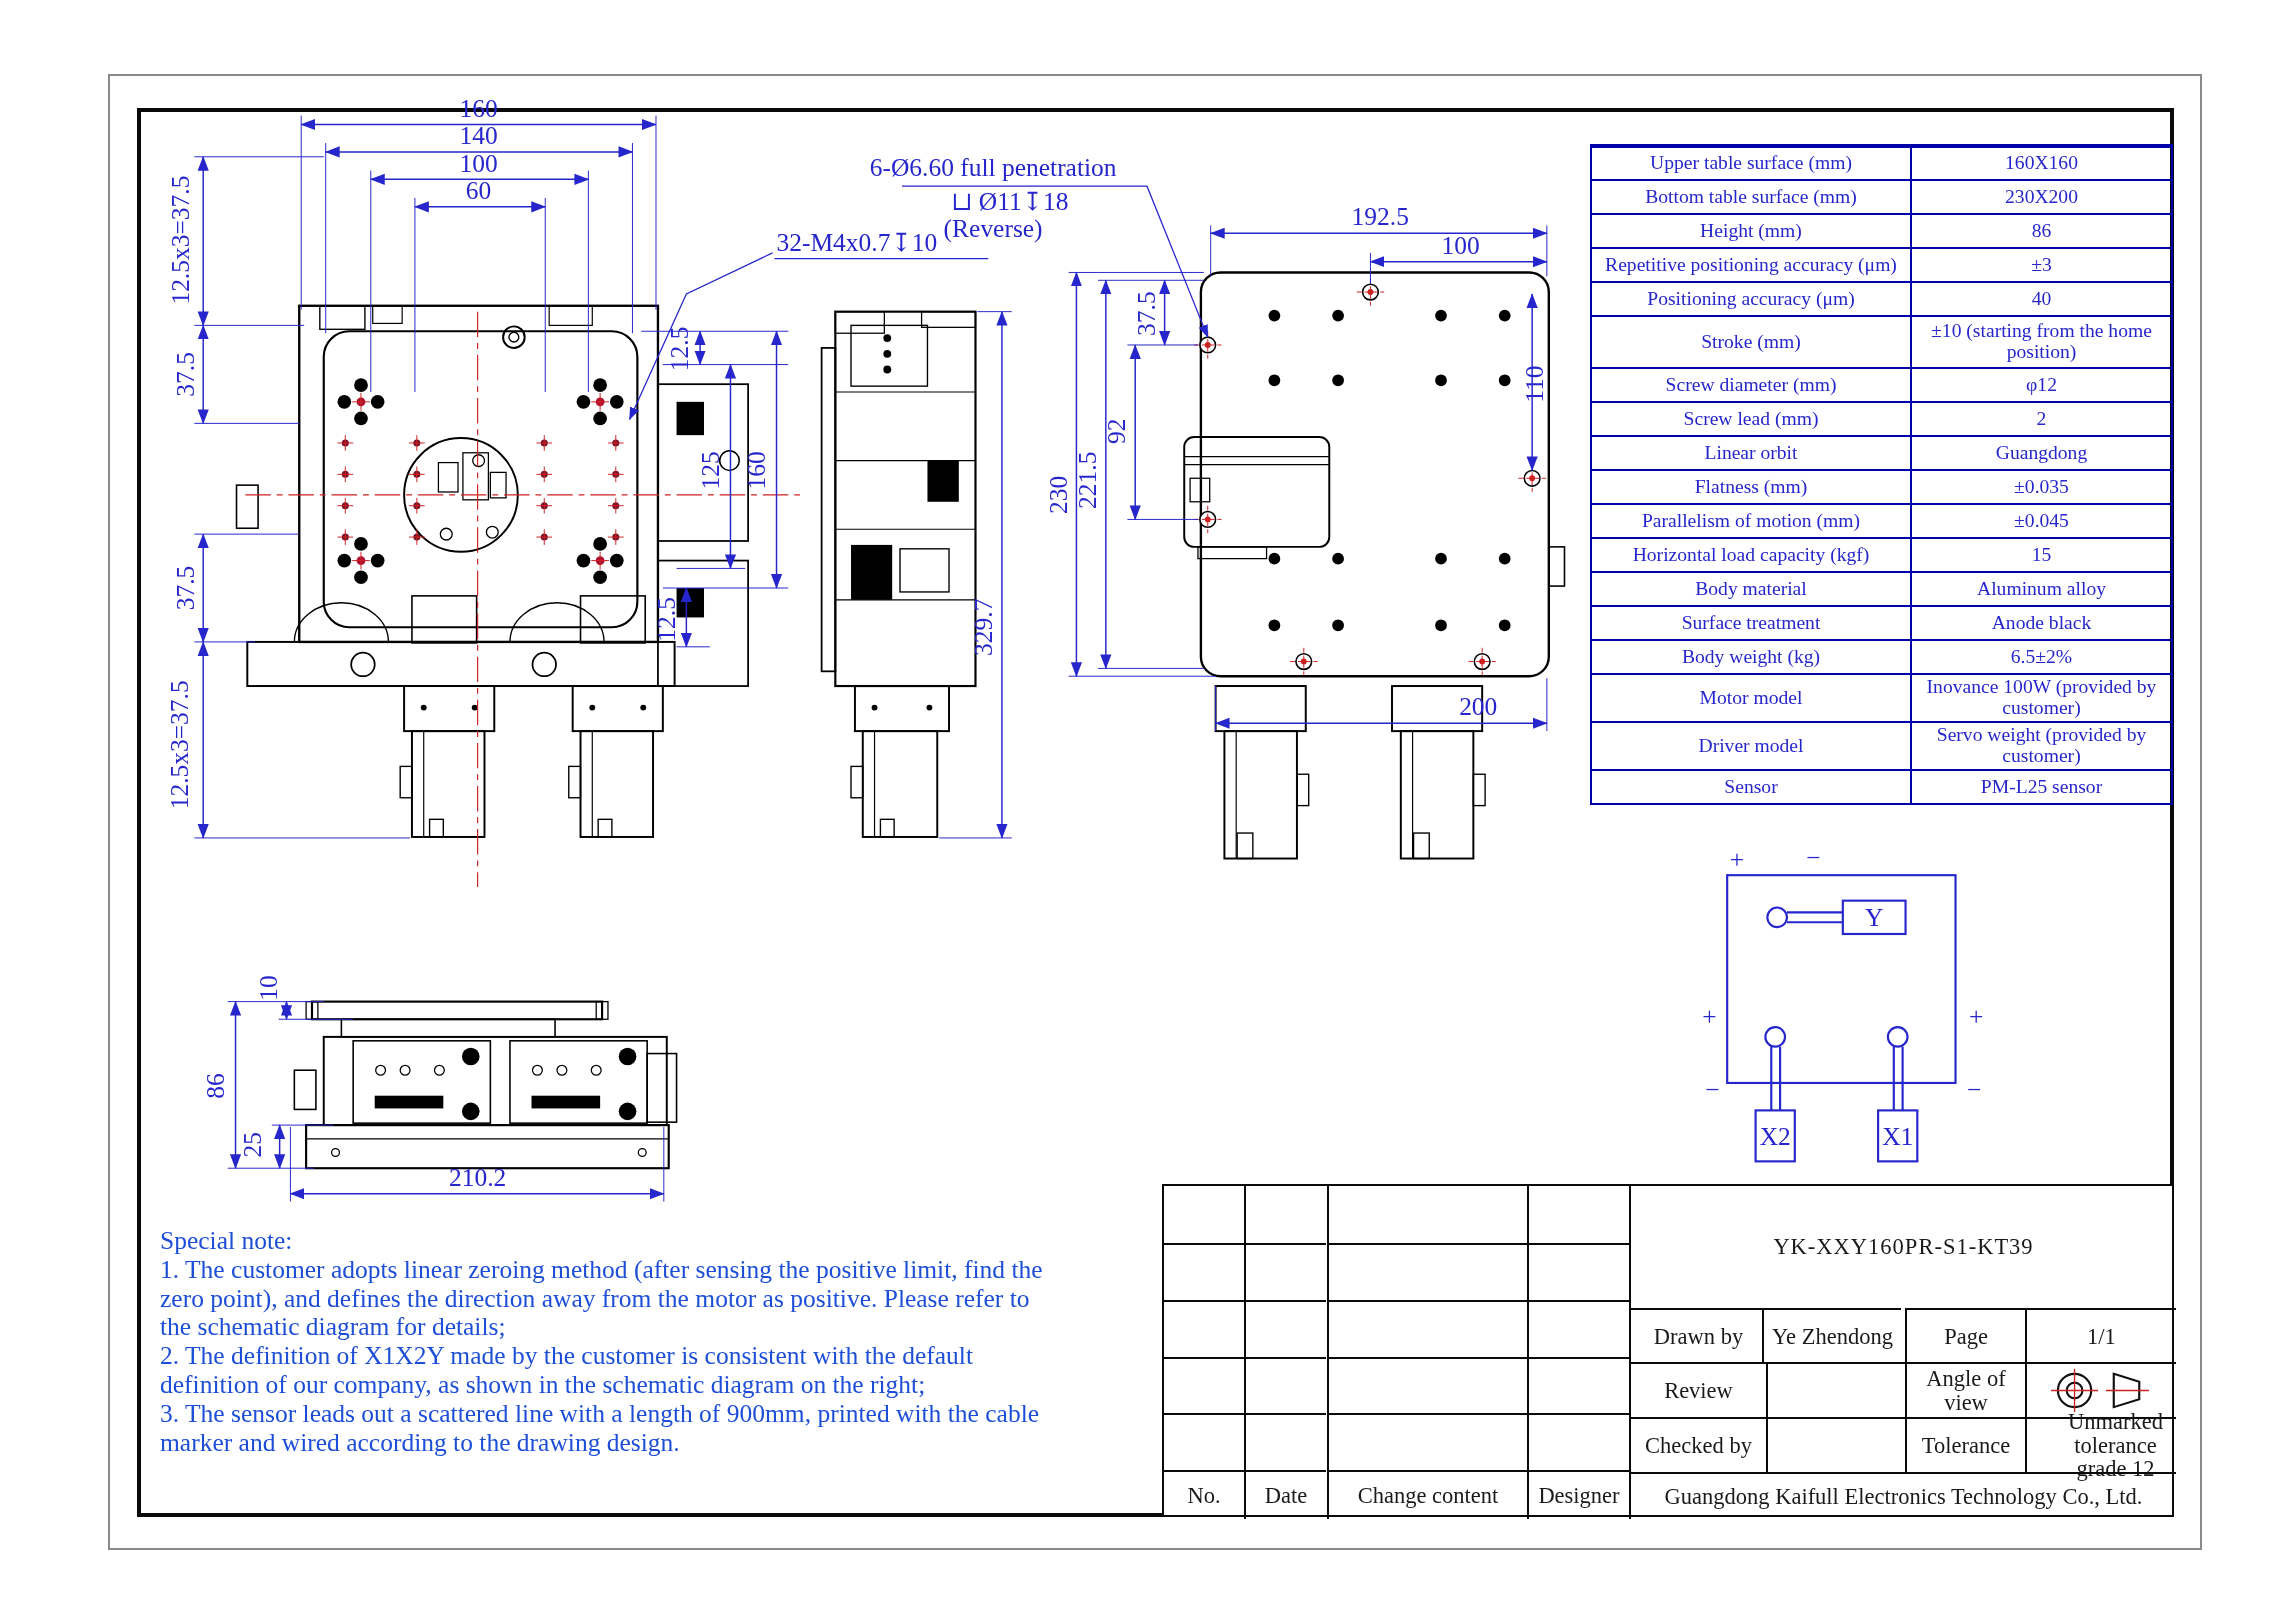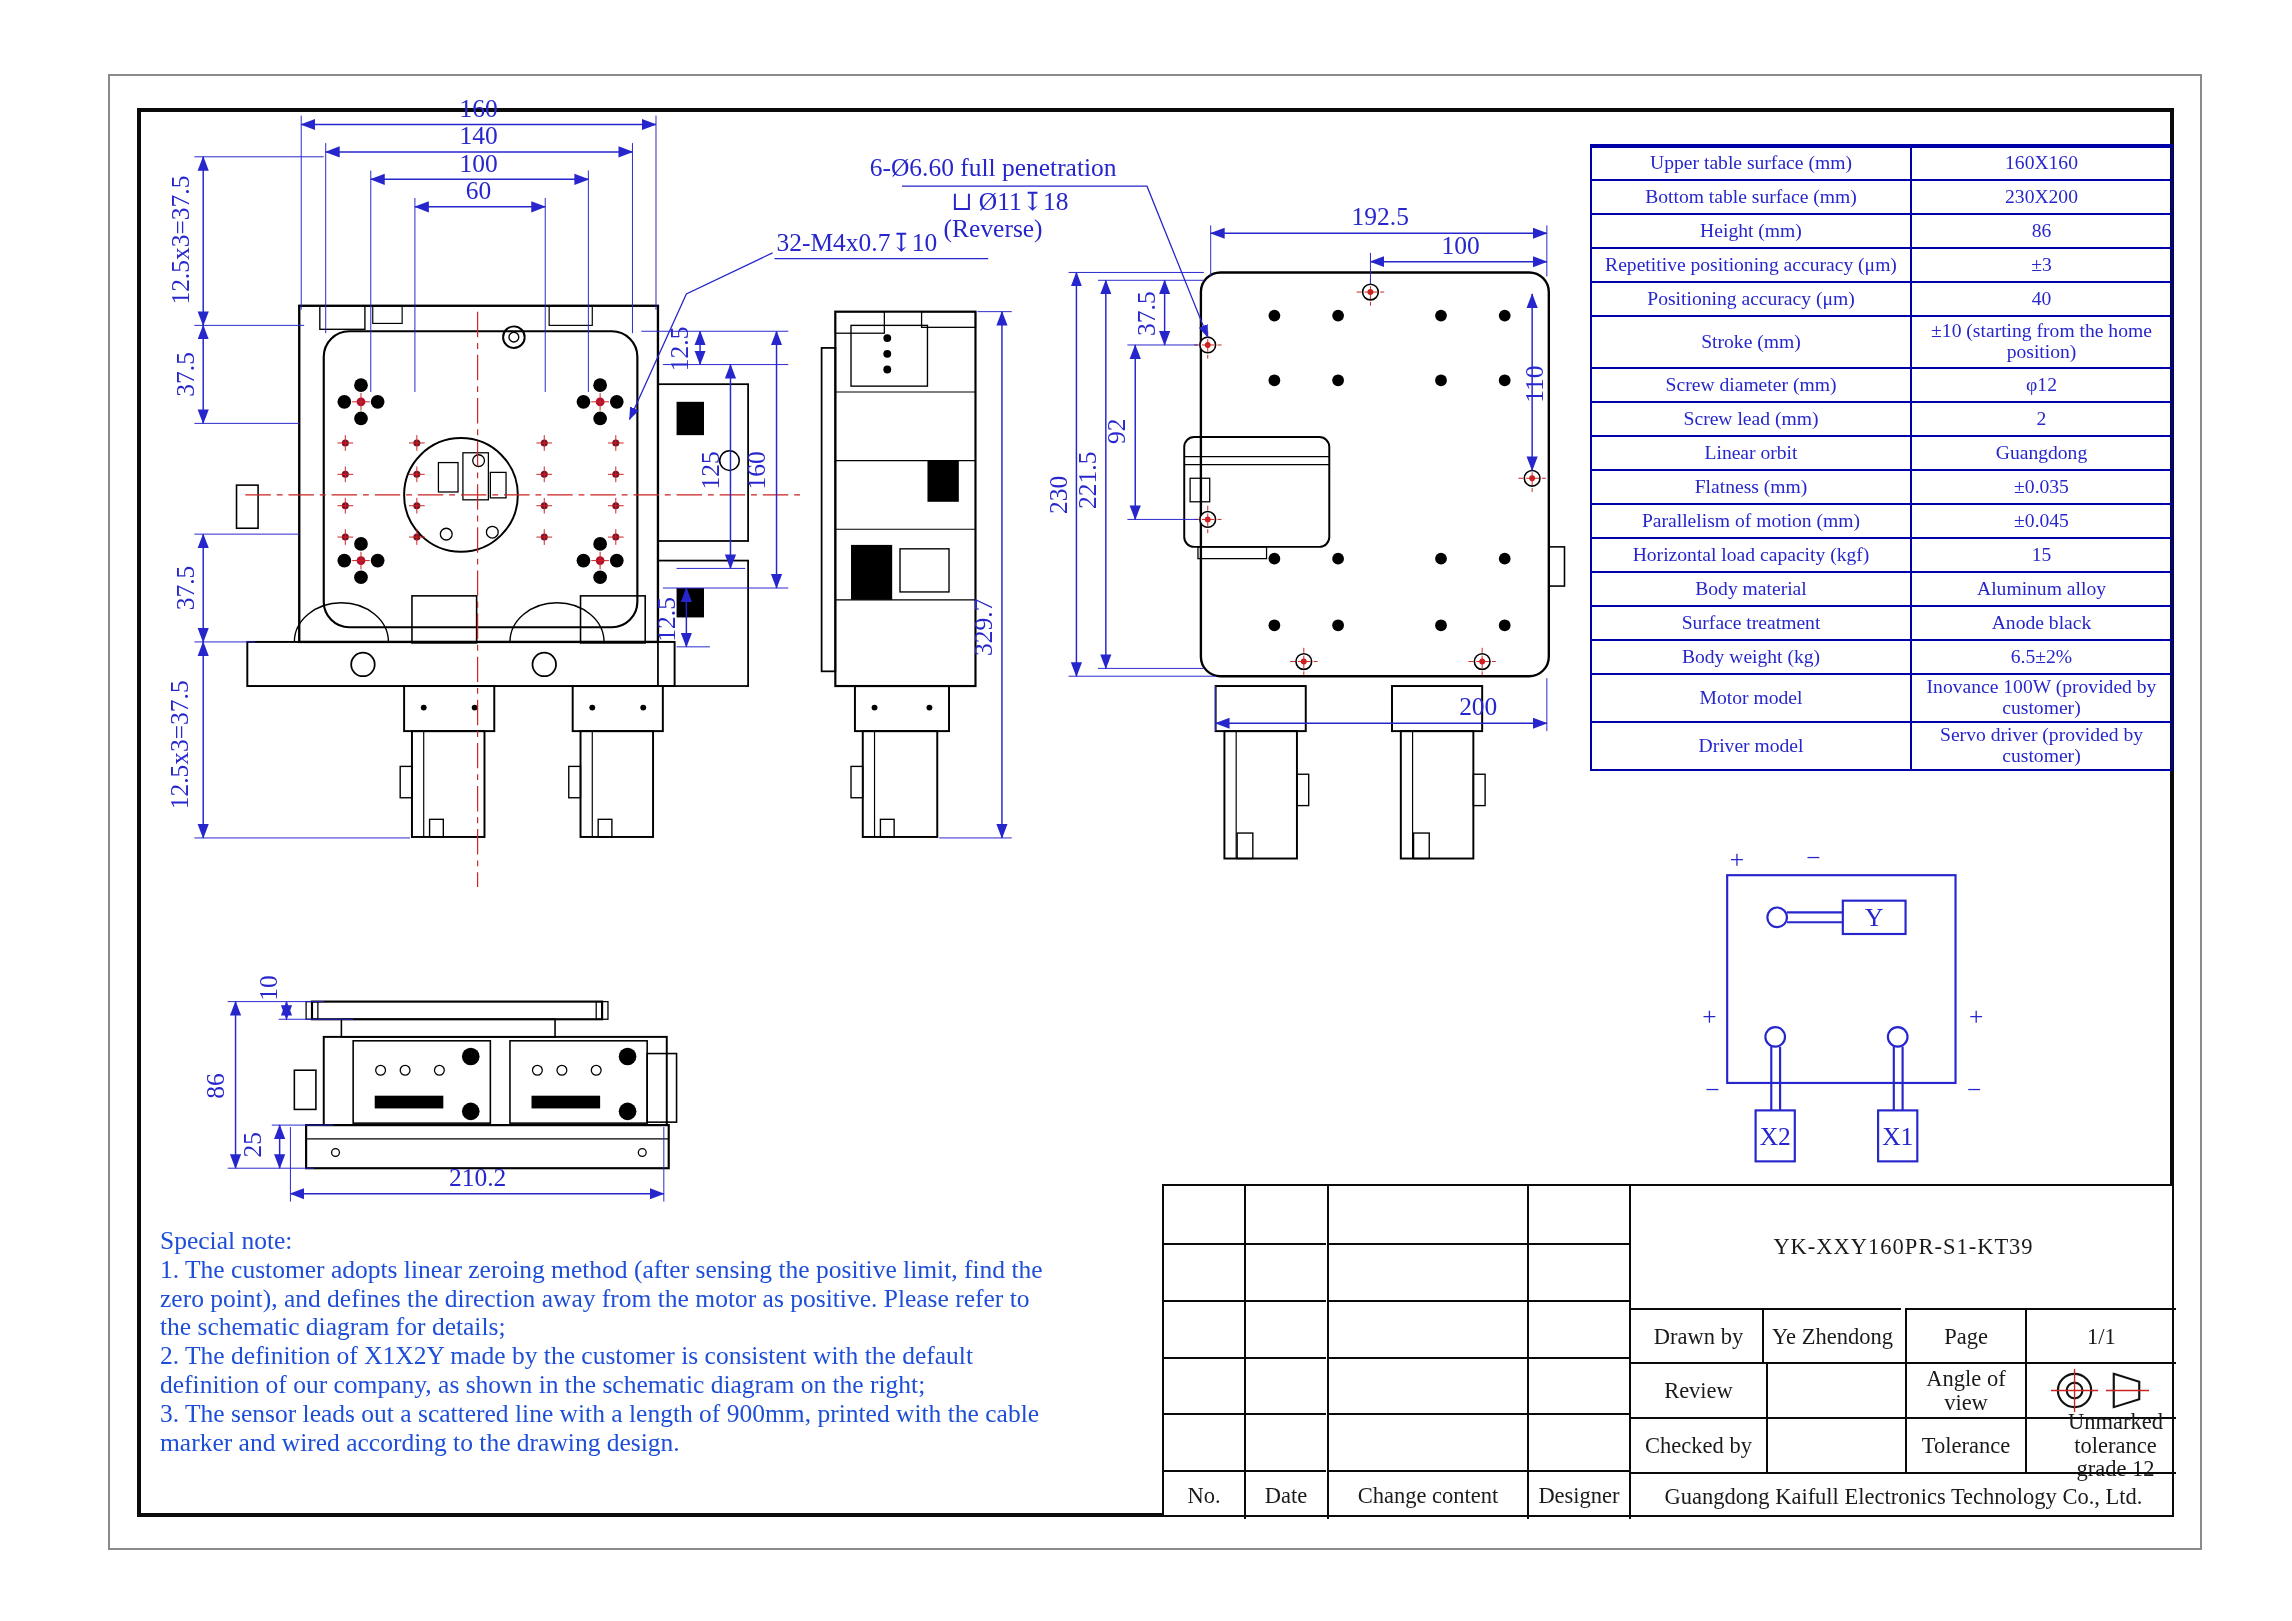--- a/index.html
+++ b/index.html
@@ -458,21 +458,25 @@
       <tr class="h35">
           <td>Body weight (kg)</td>
           <td>6.5±2%</td>
         </tr>
       <tr class="h49">
           <td>Motor model</td>
           <td>Inovance 100W (provided by customer)</td>
         </tr>
       <tr class="h49">
           <td>Driver model</td>
-          <td>Servo driver (provided by customer)</td>
+          <td>Servo weight (provided by customer)</td>
+        </tr>
+      <tr class="h35">
+          <td>Sensor</td>
+          <td>PM-L25 sensor</td>
         </tr>
     </tbody>
   </table>
 
   <div class="abs notes">
     <p>Special note:</p>
     <p>1. The customer adopts linear zeroing method (after sensing the positive limit, find the zero point), and defines the direction away from the motor as positive. Please refer to the schematic diagram for details;</p>
     <p>2. The definition of X1X2Y made by the customer is consistent with the default definition of our company, as shown in the schematic diagram on the right;</p>
     <p>3. The sensor leads out a scattered line with a length of 900mm, printed with the cable marker and wired according to the drawing design.</p>
   </div>

